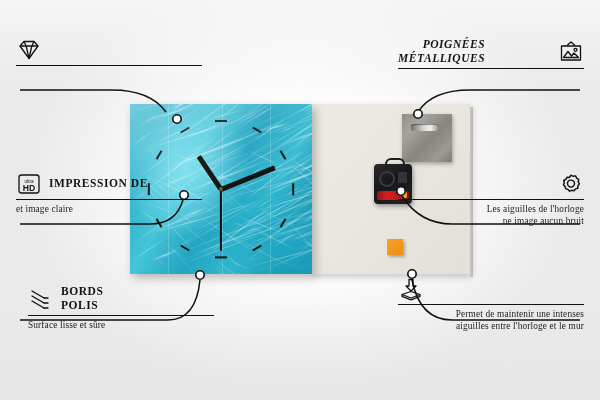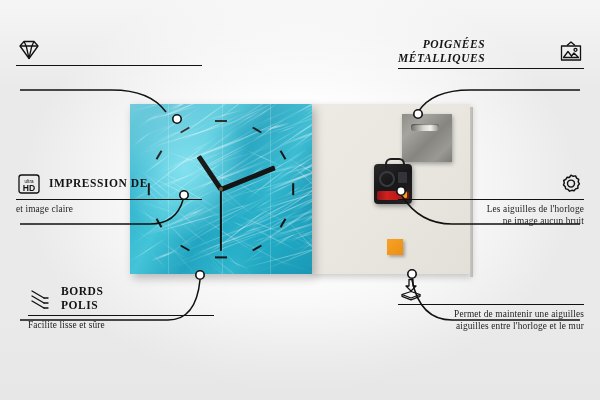--- a/index.html
+++ b/index.html
@@ -463,21 +463,21 @@
           <path d="M16,11 L20,11 M16,16 L20,16 M16,21 L20,21"></path>
         </g>
       </svg>
       <div>
         <div class="ttl">BORDS</div>
         <div class="ttl">POLIS</div>
       </div>
     </div>
     <div class="rule"></div>
     <div class="sub">
-      <div>Facilite lisse et sûre</div>
+      <div>Surface lisse et sûre</div>
     </div>
   </div>
 
   <div class="callout right c-poign">
     <div class="head">
       <div>
         <div class="ttl">POIGNÉES</div>
         <div class="ttl">MÉTALLIQUES</div>
       </div>
       <svg class="ico" viewBox="0 0 26 24">
@@ -518,18 +518,18 @@
       <svg class="ico" viewBox="0 0 26 24">
         <g fill="none" stroke="#111" stroke-width="1.3" stroke-linejoin="round">
           <path d="M11,2.5 L15,2.5 L15,9 L18,9 L13,14 L8,9 L11,9 Z"></path>
           <path d="M13,14.5 L22,17.5 L13,21 L4,17.5 Z"></path>
           <path d="M4,17.5 L4,19.3 L13,22.8 L22,19.3 L22,17.5"></path>
         </g>
       </svg>
     </div>
     <div class="rule"></div>
     <div class="sub">
-      <div>Permet de maintenir une aiguilles</div>
+      <div>Permet de maintenir une intenses</div>
       <div>aiguilles entre l'horloge et le mur</div>
     </div>
   </div>
 
 </div>
 
 </body></html>

